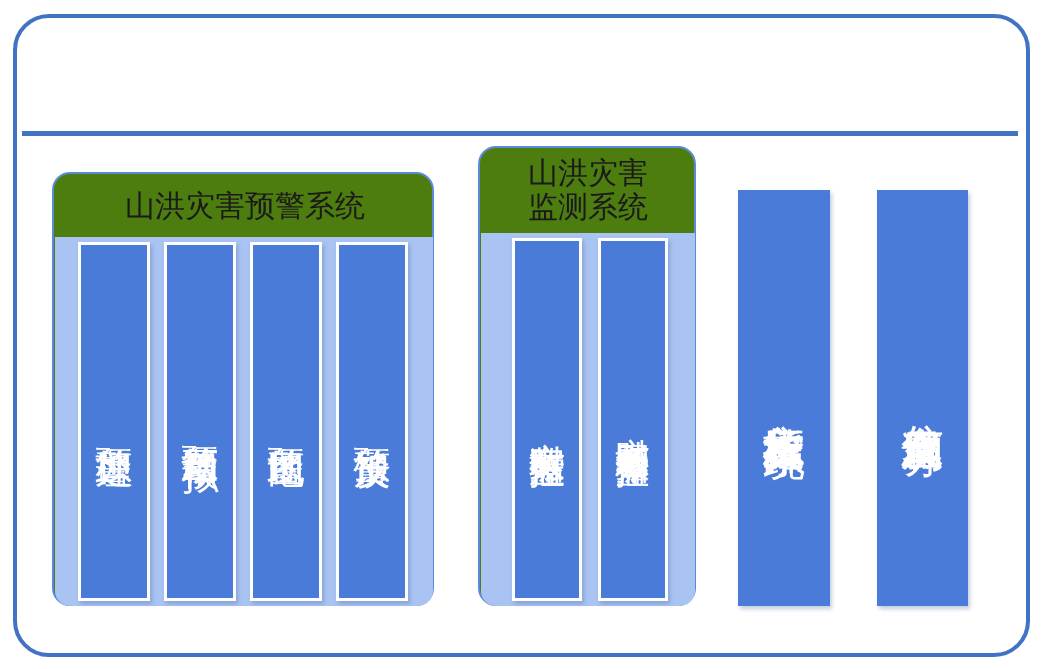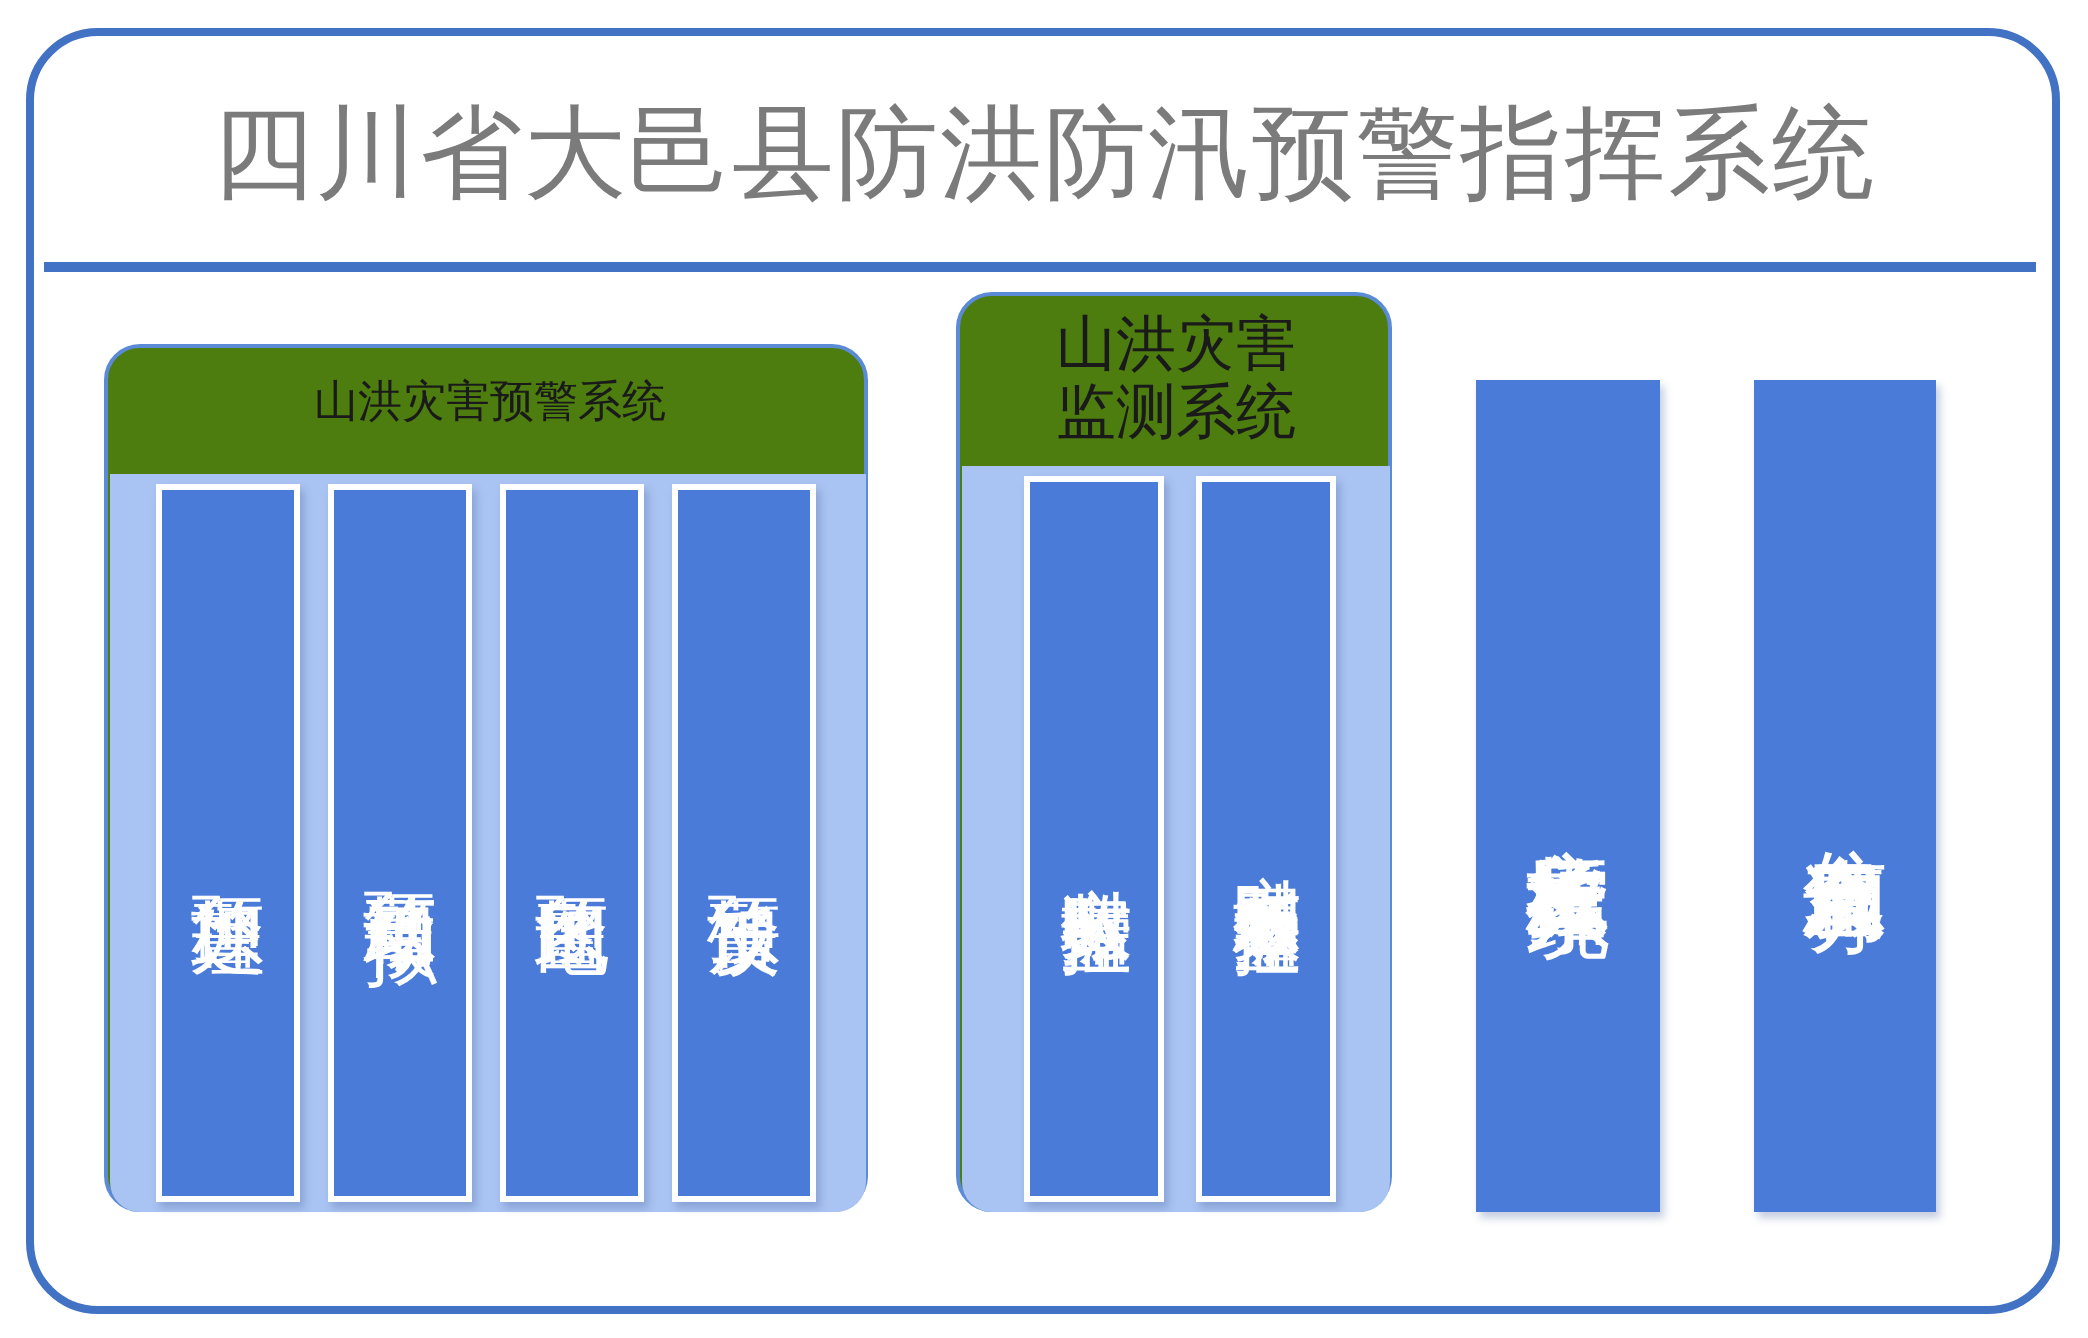--- a/index.html
+++ b/index.html
@@ -100,39 +100,38 @@
     color: #ffffff;
     font-family: "DejaVu Serif", "Liberation Serif", serif;
     line-height: 1.0;
     letter-spacing: 2px;
     text-align: center;
     white-space: nowrap;
   }
 
   
   #panel-warning { left: 52px;  top: 172px; width: 382px; height: 434px; }
-  #panel-warning .group-title { left: 0; top: 12px; width: 382px; font-size: 22px; }
+  #panel-warning .group-title { left: 0; top: 12px; width: 382px; font-size: 30px; }
   #panel-warning .tray { left: 1px; top: 63px; width: 378px; height: 369px; }
 
   
   #panel-monitor { left: 478px; top: 146px; width: 218px; height: 460px; }
   #panel-monitor .group-title { left: -2px; top: 8px; width: 220px; font-size: 30px; line-height: 1.12; }
   #panel-monitor .tray { left: 1px; top: 85px; width: 214px; height: 373px; }
 
   
   .soft-shadow { box-shadow: 2px 3px 4px rgba(60,90,150,0.30); }
 </style>
 </head>
 <body>
 
 <div id="stage">
 
   <div class="outer-frame"></div>
 
-  <div class="header-title">四川省大邑县防洪防汛预警指挥系统</div>
   <div class="header-rule"></div>
 
   <div class="group-card" id="panel-warning">
     <div class="group-title">山洪灾害预警系统</div>
     <div class="tray"></div>
 
     <div class="bar bordered soft-shadow" style="left:24px; top:68px; width:72px; height:359px;">
       <span class="bar-label" style="font-size:37px;">预警处理</span>
     </div>
 

